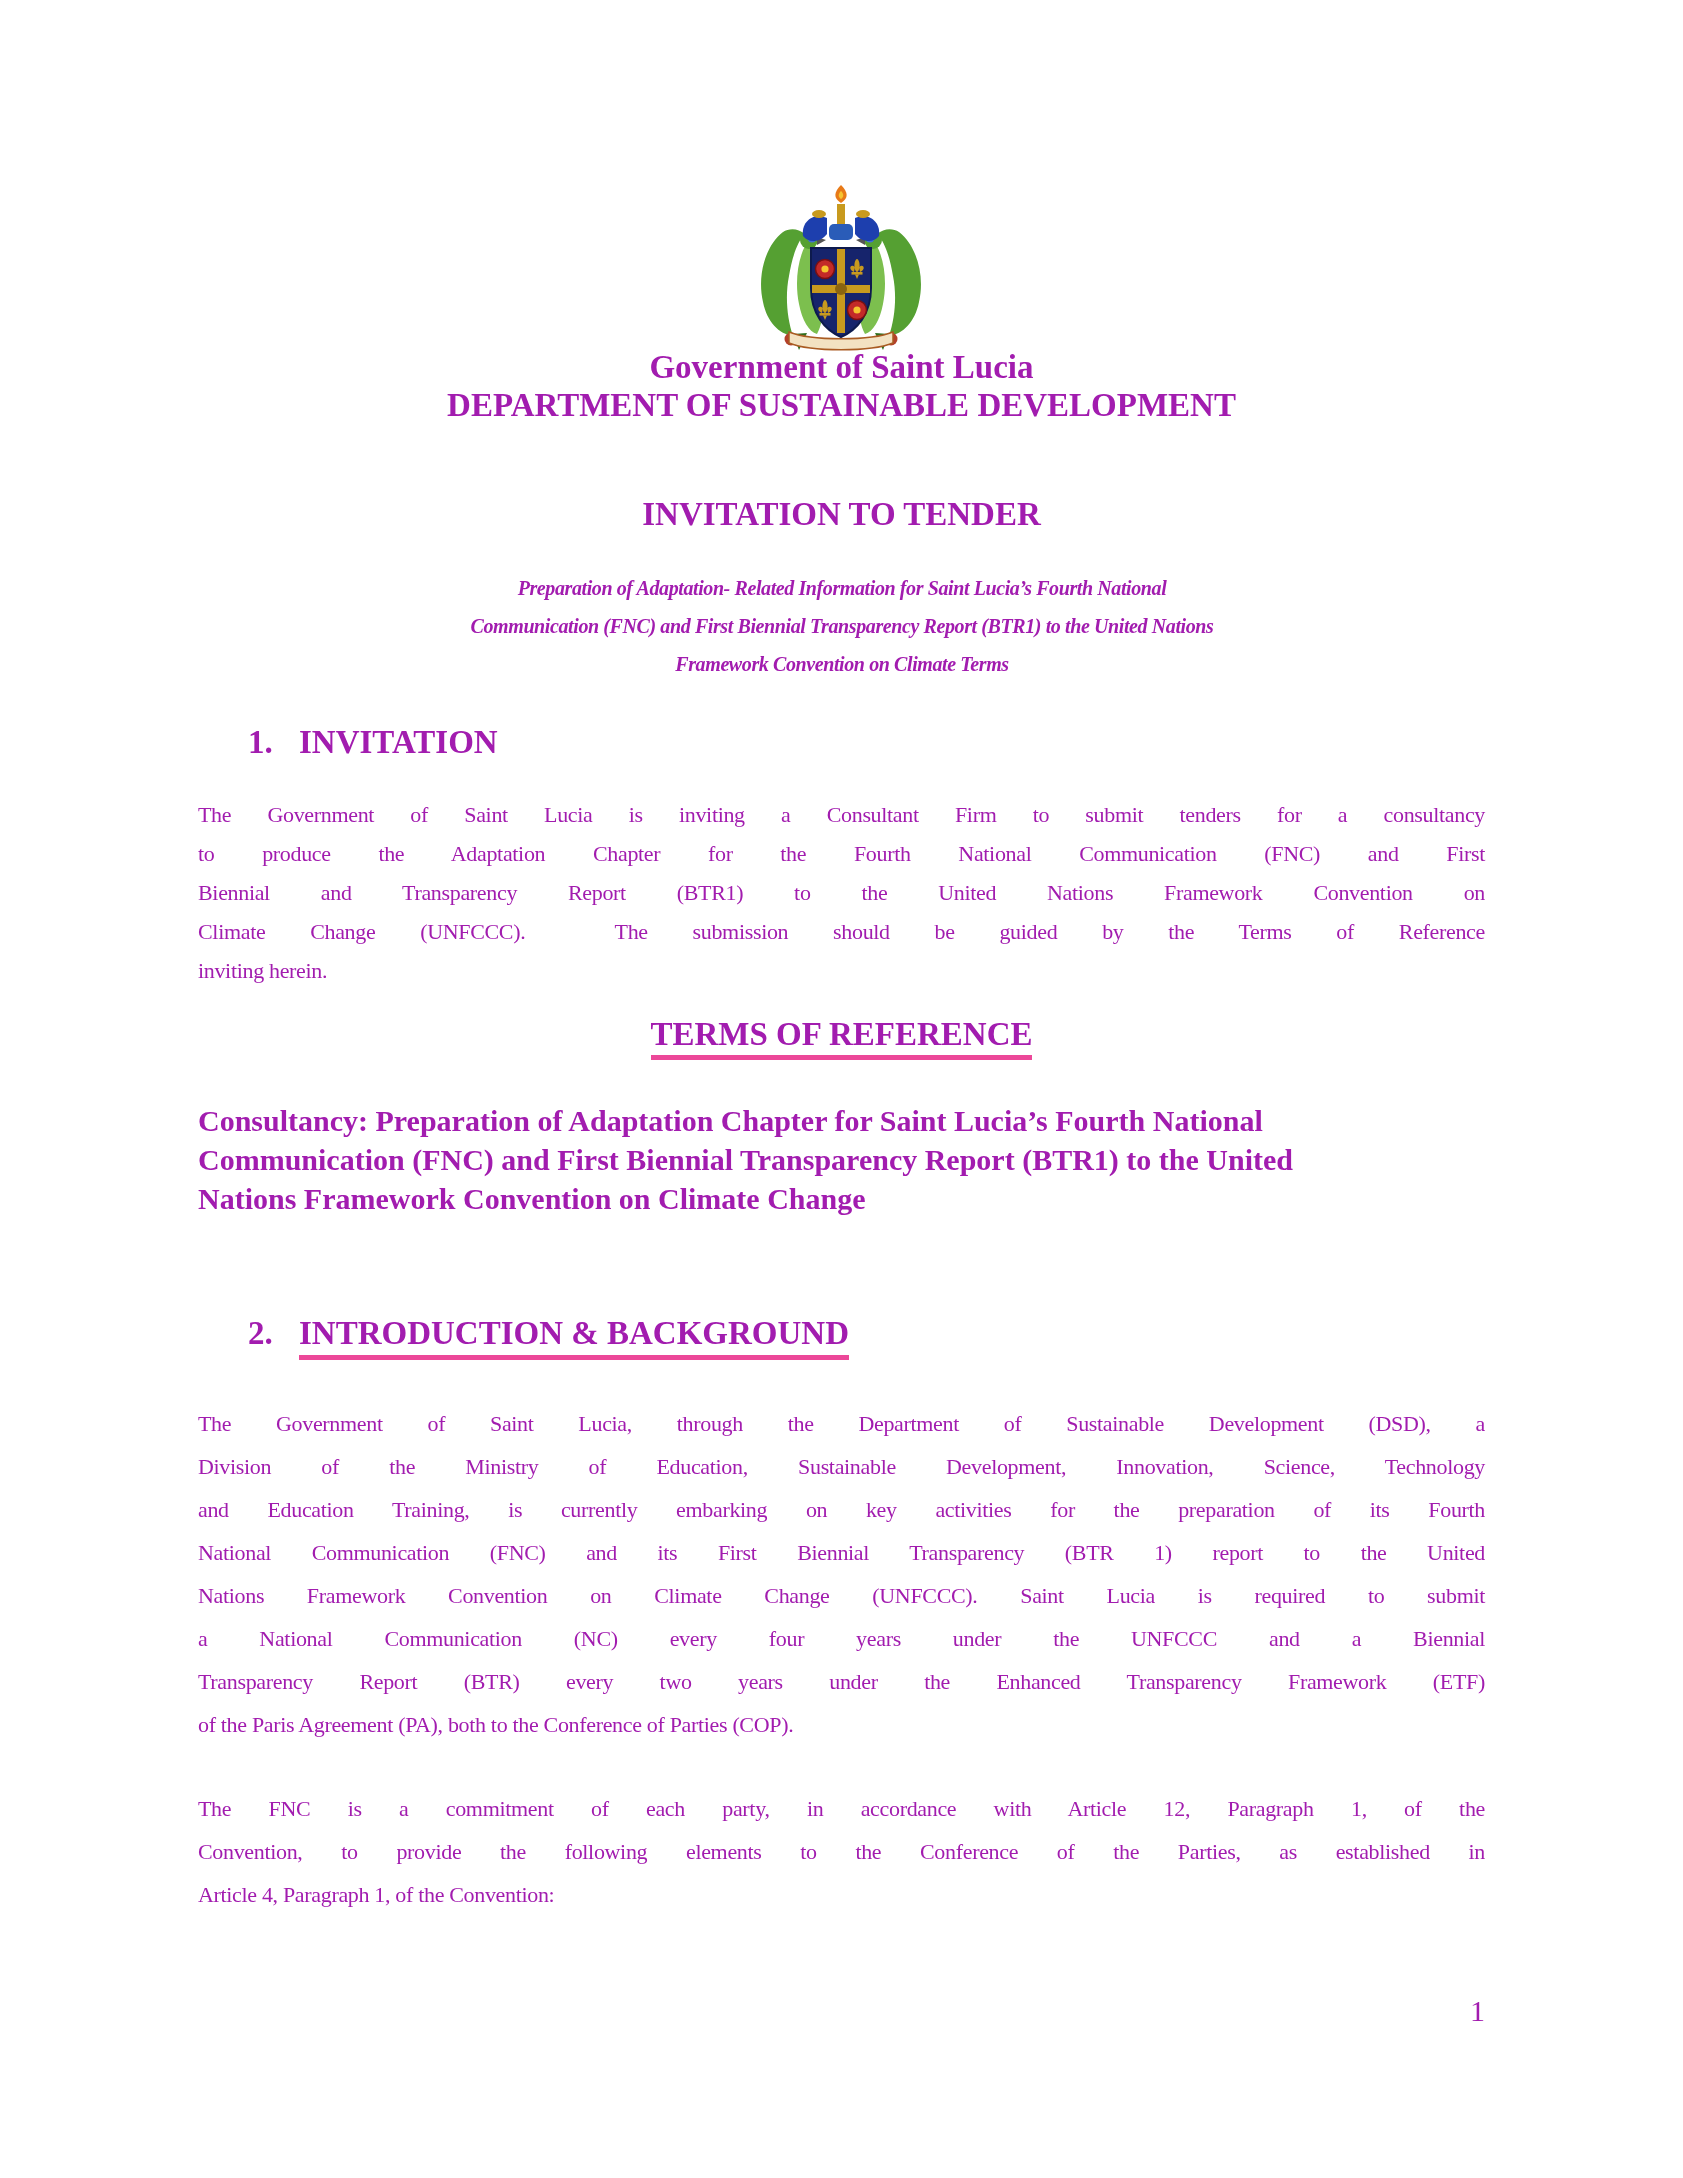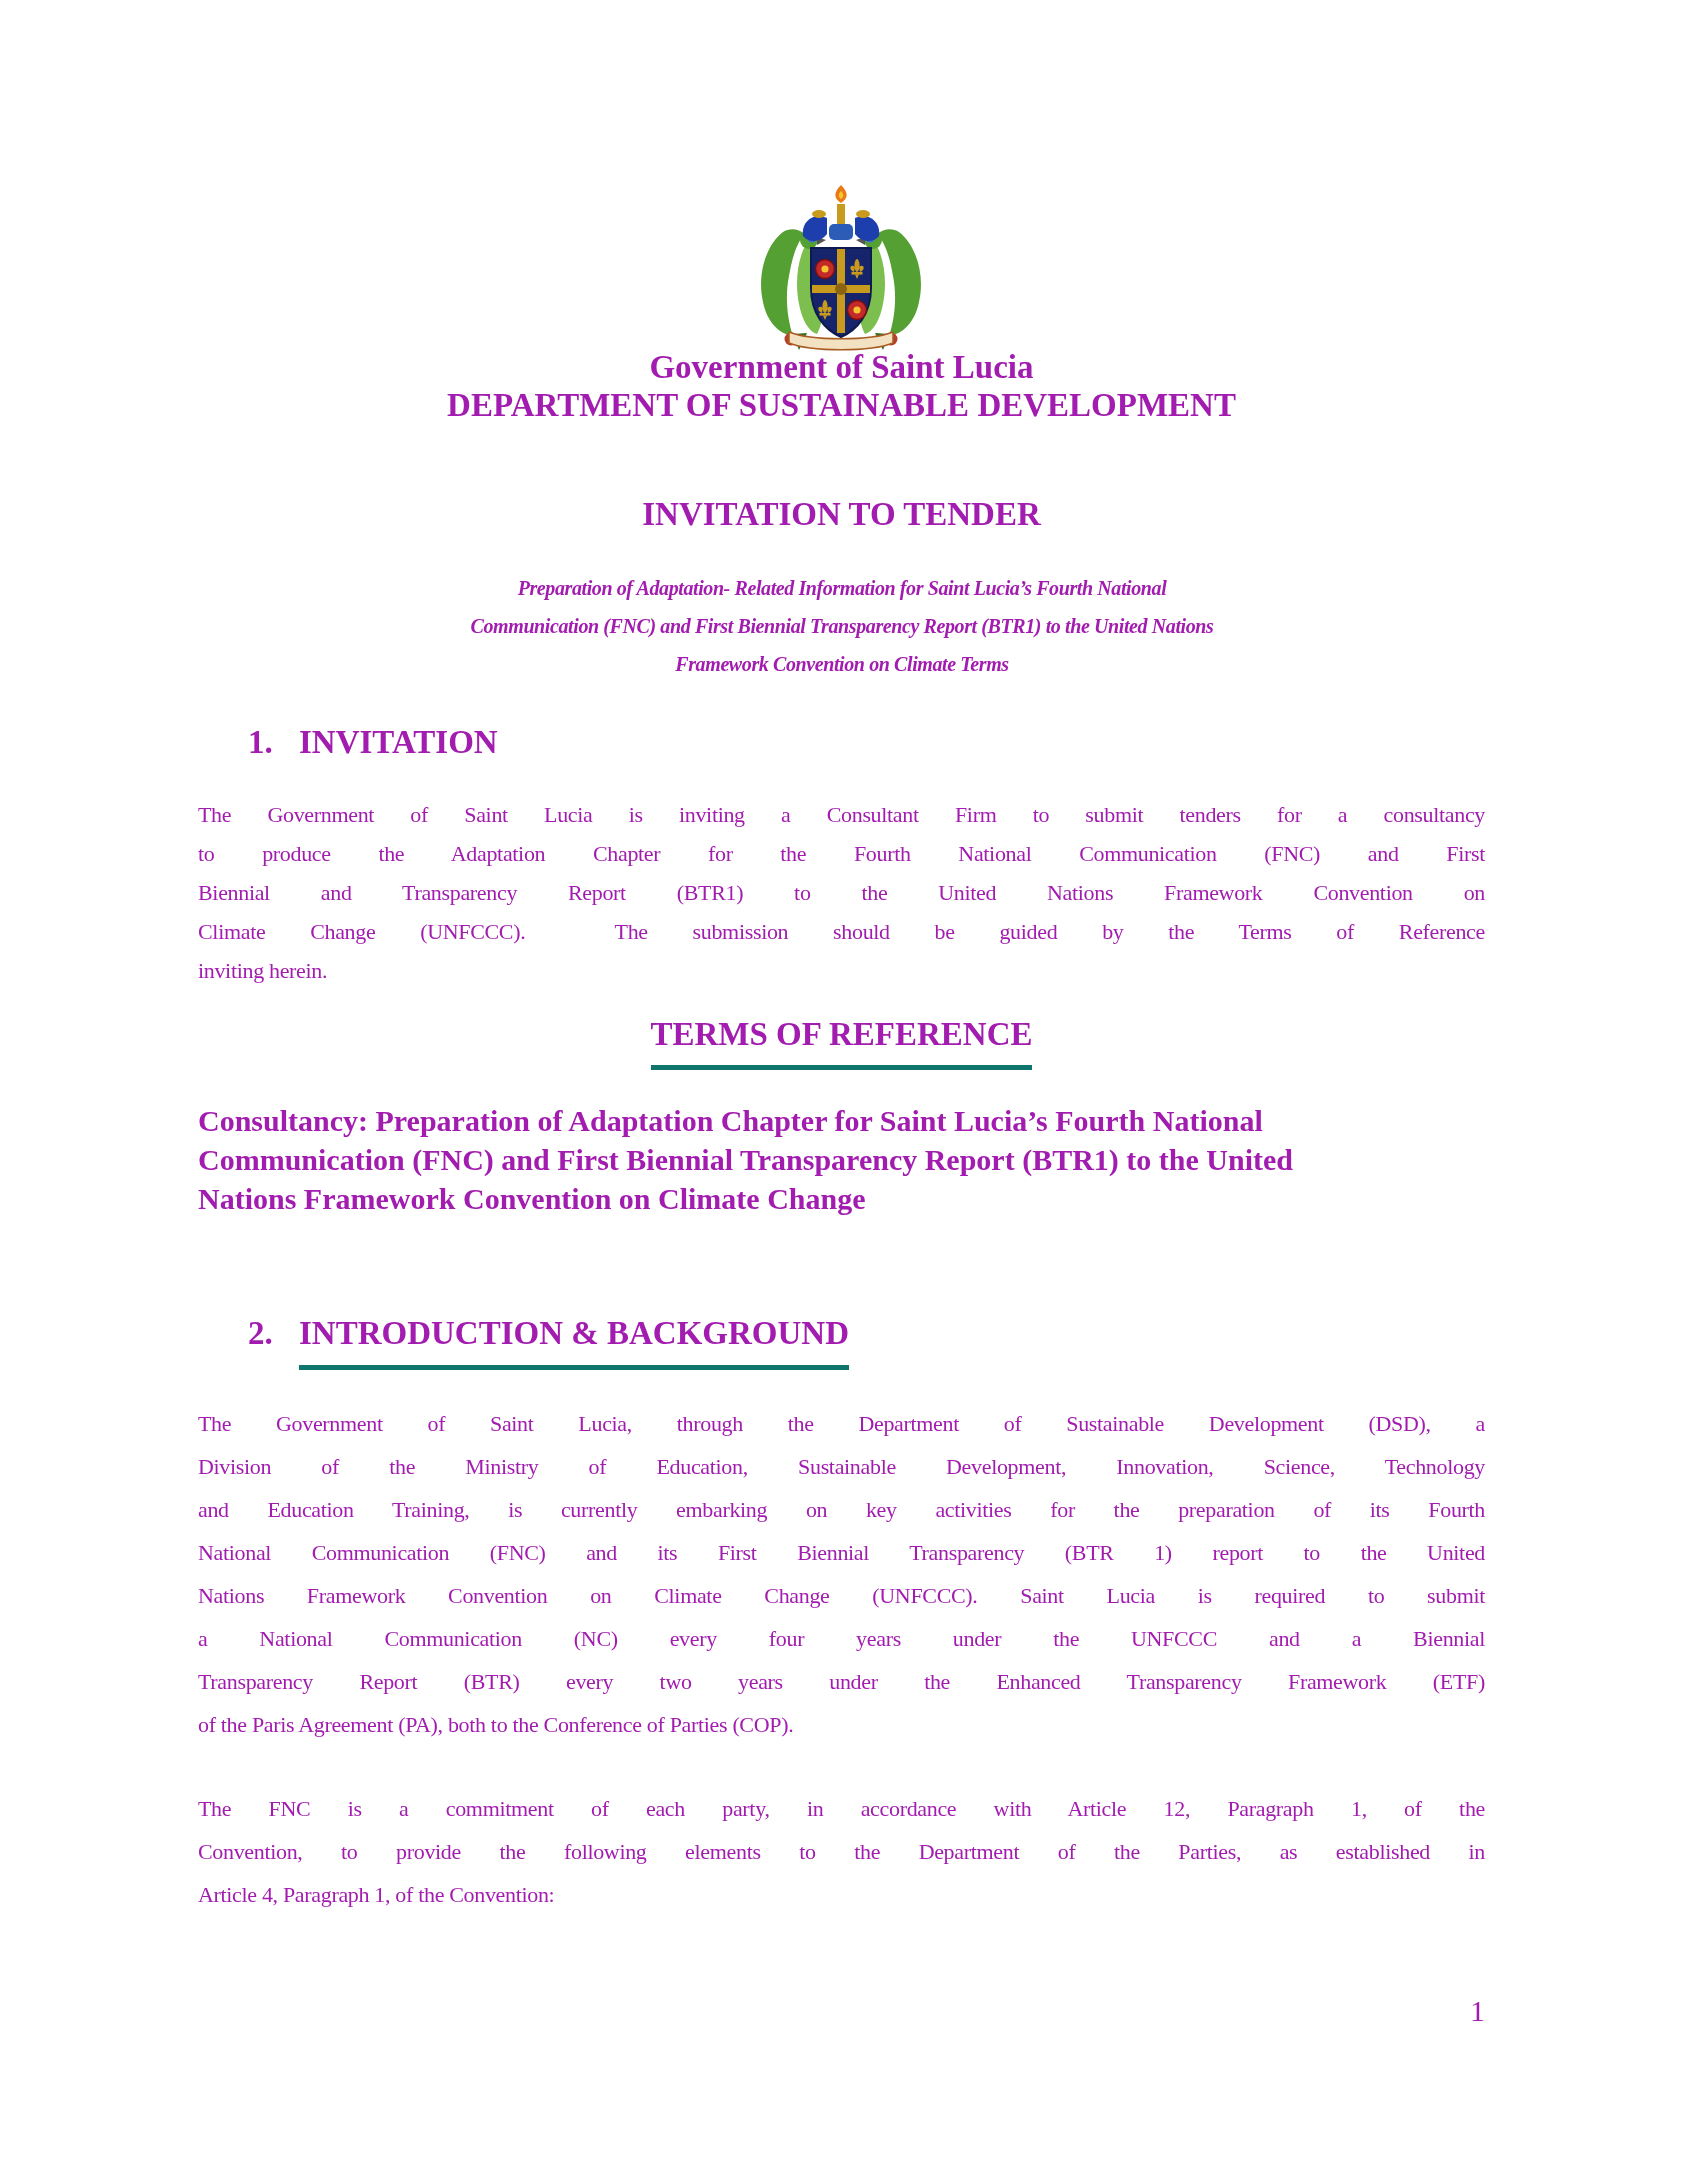--- a/index.html
+++ b/index.html
@@ -18,21 +18,21 @@
 
   .subtitle { left:149px; width:1386px; top:569px; font-weight:bold; font-style:italic;
               font-size:20px; line-height:38px; letter-spacing:-0.02em; }
   .subtitle .ln { text-align:center; white-space:nowrap; }
 
   .sec-heading { left:248px; width:1238px; font-weight:bold; font-size:33px; line-height:38px;
                  display:flex; }
   .h1 { top:723px; }
   .h2 { top:1314px; }
   .h-num { width:51px; flex:0 0 51px; }
-  .u-thick { border-bottom:5px solid #0f766e; padding-bottom:13px; }
+  .u-thick { border-bottom:5px solid #ec4899; padding-bottom:3px; }
 
   .body-par { font-size:22px; }
   .just { letter-spacing:-0.015em; }
   .just .ln { text-align:justify; text-align-last:justify; text-justify:inter-word; white-space:nowrap; overflow:visible; }
   .just .ln:last-child { text-align-last:left; }
 
   .para1 { top:795px;  line-height:39px; }
   .terms { top:1015px; text-align:center; font-weight:bold; font-size:33px; line-height:38px; }
   .consult { top:1101px; font-weight:bold; font-size:30px; line-height:39px; }
   .consult .ln { white-space:nowrap; }
@@ -157,20 +157,20 @@
       <div class="ln">and Education Training, is currently embarking on key activities for the preparation of its Fourth</div>
       <div class="ln">National Communication (FNC) and its First Biennial Transparency (BTR 1) report to the United</div>
       <div class="ln">Nations Framework Convention on Climate Change (UNFCCC). Saint Lucia is required to submit</div>
       <div class="ln">a National Communication (NC) every four years under the UNFCCC and a Biennial</div>
       <div class="ln">Transparency Report (BTR) every two years under the Enhanced Transparency Framework (ETF)</div>
       <div class="ln">of the Paris Agreement (PA), both to the Conference of Parties (COP).</div>
     </div>
 
   <div class="abs content body-par just para3">
       <div class="ln">The FNC is a commitment of each party, in accordance with Article 12, Paragraph 1, of the</div>
-      <div class="ln">Convention, to provide the following elements to the Department of the Parties, as established in</div>
+      <div class="ln">Convention, to provide the following elements to the Conference of the Parties, as established in</div>
       <div class="ln">Article 4, Paragraph 1, of the Convention:</div>
     </div>
 
   <div class="abs content pagenum">1</div>
 
 </div>
 
 
 </body></html>

